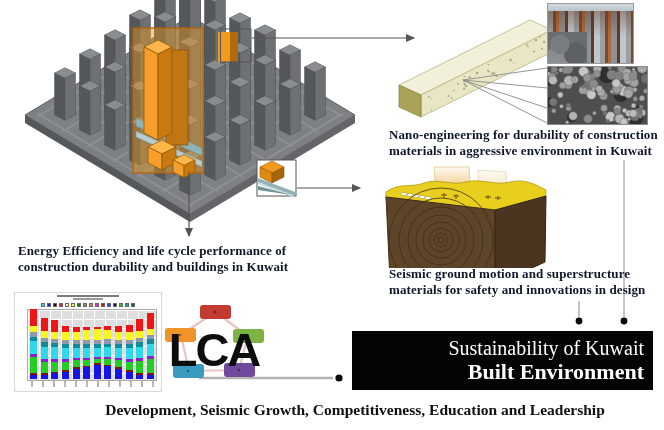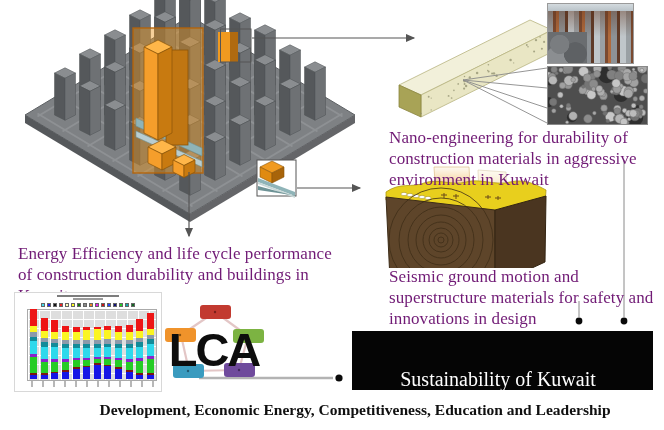--- a/index.html
+++ b/index.html
@@ -1,22 +1,22 @@
 <!DOCTYPE html>
 <html><head>
 <meta charset="utf-8">
 <style>
   html,body{margin:0;padding:0;}
   body{width:664px;height:430px;position:relative;background:#ffffff;overflow:hidden;
        font-family:"Liberation Serif",serif;}
   .abs{position:absolute;}
-  .caption{font-weight:normal;color:#701a75;font-size:17px;line-height:1.24;letter-spacing:.1px;}
+  .caption{font-weight:bold;color:#0f172a;font-size:13px;line-height:1.24;letter-spacing:.1px;}
   
   #banner{left:352px;top:331px;width:301px;height:59px;background:#050505;color:#fff;
-          display:flex;flex-direction:row;justify-content:center;align-items:flex-end;
+          display:flex;flex-direction:column;justify-content:center;align-items:flex-end;
           padding-right:9px;box-sizing:border-box;}
   #banner .l1{font-size:20px;font-weight:normal;line-height:1.1;}
   #banner .l2{font-size:22px;font-weight:bold;line-height:1.15;}
   
   #footer{left:0;top:401px;width:664px;text-align:center;padding-left:46px;box-sizing:border-box;
           font-weight:bold;font-size:15.5px;color:#101010;}
   
   #cap-energy{left:18px;top:243px;width:330px;}
   #cap-nano{left:389px;top:127px;width:274px;}
   #cap-seismic{left:389px;top:266px;width:272px;}
@@ -616,15 +616,16 @@
       <circle cx="239" cy="370" r="1.2" fill="#402a5e"></circle>
       <circle cx="188" cy="371" r="1.2" fill="#1f5a72"></circle>
       <circle cx="180" cy="335" r="1.2" fill="#8a5210"></circle>
     </g>
     <text id="lca-label" x="214" y="366" text-anchor="middle">LCA</text>
   </g>
 </svg>
 
 <div id="banner" class="abs">
   <div class="l1">Sustainability of Kuwait</div>
+  <div class="l2">Built Environment</div>
 </div>
 
-<div id="footer" class="abs">Development, Economic Energy, Competitiveness, Education and Leadership</div>
+<div id="footer" class="abs">Development, Seismic Growth, Competitiveness, Education and Leadership</div>
 
 </body></html>

